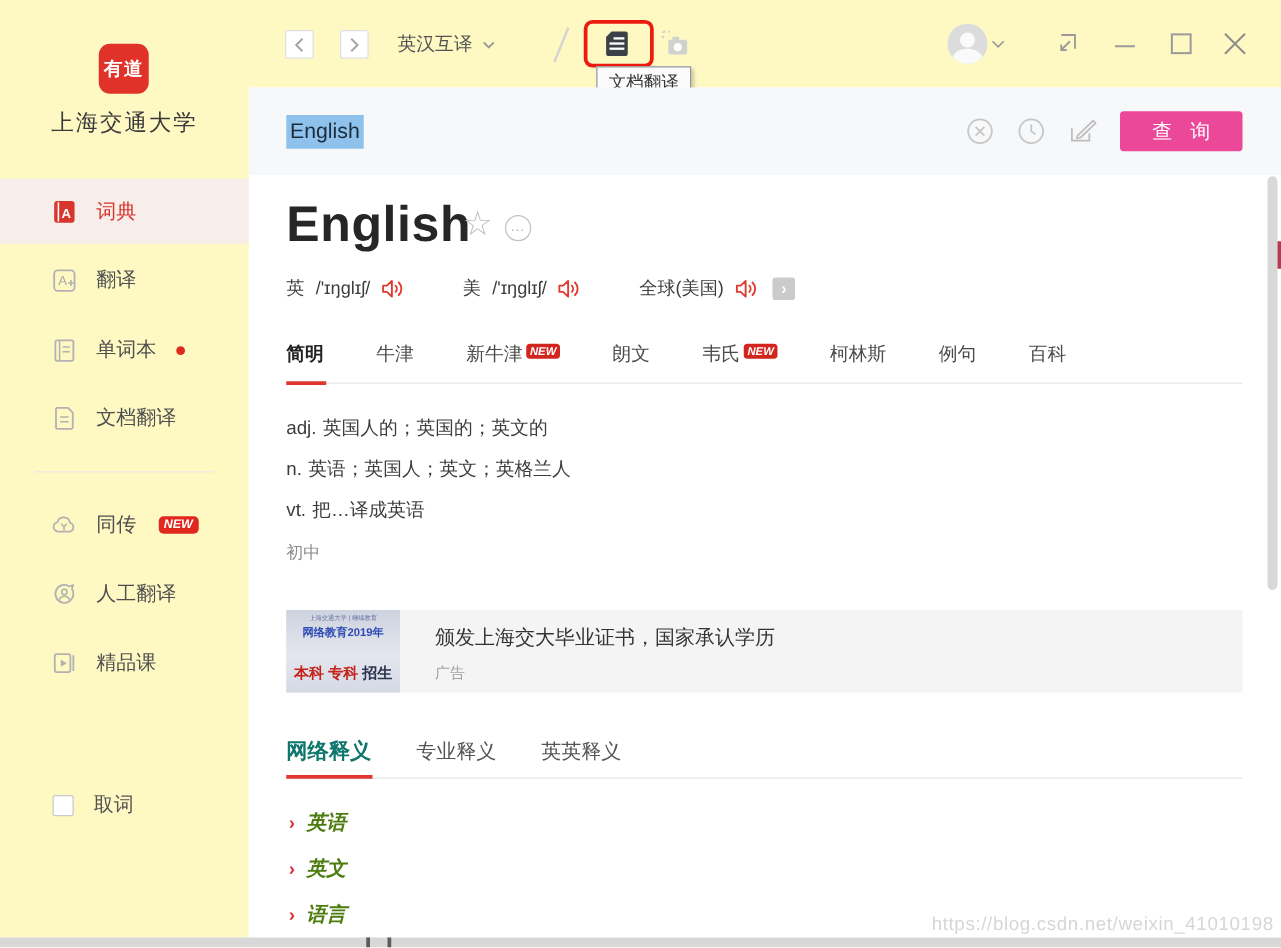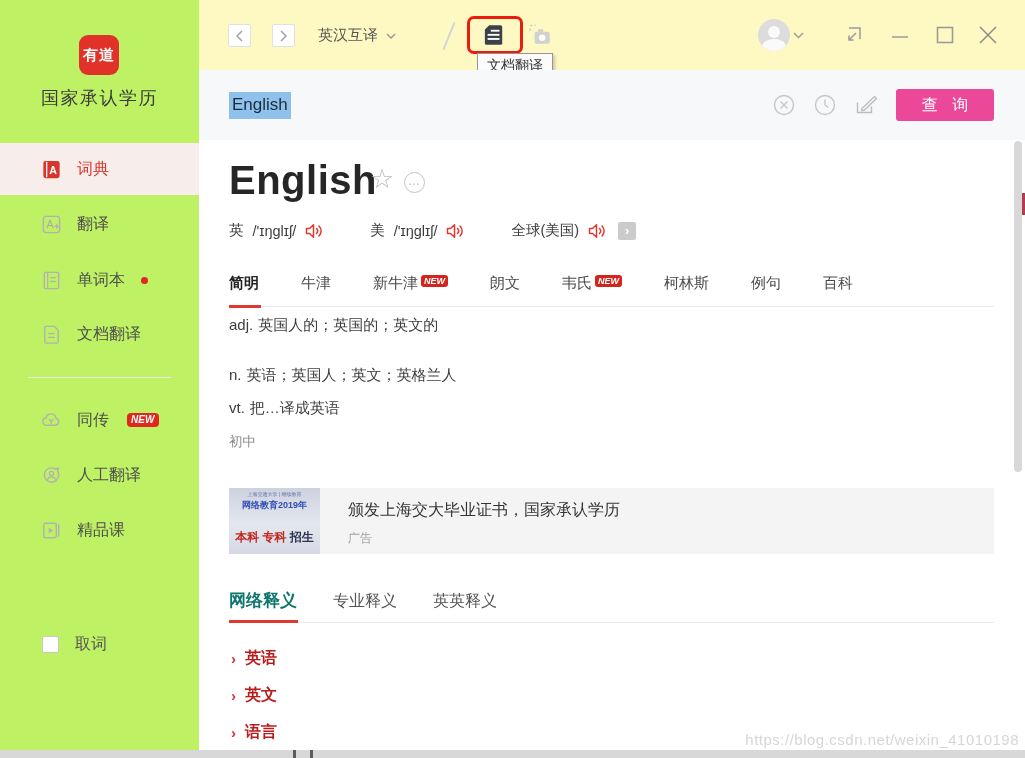--- a/index.html
+++ b/index.html
@@ -5,21 +5,21 @@
   * { box-sizing: border-box; margin: 0; padding: 0; }
   html,body { width:1025px; height:758px; }
   body {
     font-family: "Liberation Sans", "DejaVu Sans", sans-serif;
     background:#ffffff; position:relative; overflow:hidden; color:#3c3c3c;
     cursor:default;
   }
   .abs { position:absolute; }
 
   
-  .sidebar { position:absolute; left:0; top:0; width:199px; height:750px; background:#bef264; }
+  .sidebar { position:absolute; left:0; top:0; width:199px; height:750px; background:#fef9c3; }
   .logo-box { position:absolute; left:79px; top:35px; width:40px; height:40px;
     background:#e03228; border-radius:9px; display:flex; align-items:center; justify-content:center; }
   .logo-box span { color:#fff; font-weight:bold; font-size:15px; letter-spacing:1px; }
   .app-name { position:absolute; left:0; top:86px; width:199px; text-align:center;
     font-size:18px; color:#3a3a3a; letter-spacing:1.5px; }
   .side-item { position:absolute; left:0; width:199px; height:52px; display:flex;
     align-items:center; padding-left:40px; gap:14px; font-size:16px; color:#4f4f4f; }
   .side-item.active { background:#f7eeeb; color:#d8352c; }
   .side-item .ico { width:23px; height:23px; flex:0 0 23px; display:flex; align-items:center; justify-content:center; }
   .side-divider { position:absolute; left:28px; top:377px; width:143px; height:1px; background:#e8e8e8; }
@@ -102,38 +102,38 @@
   .ad-title { position:absolute; left:119px; top:12px; font-size:16px; color:#333; }
   .ad-label { position:absolute; left:119px; top:42px; font-size:12px; color:#a3a3a3; }
 
   
   .web-tabs { position:absolute; left:229px; top:589px; display:flex; gap:36px; align-items:baseline; }
   .web-tab { font-size:16px; color:#555; }
   .web-tab.active { font-size:17px; font-weight:bold; color:#0f766e; }
   .webline { position:absolute; left:229px; top:622px; width:765px; height:1px; background:#e8e8e8; }
   .web-item { position:absolute; left:231px; display:flex; align-items:center; gap:9px; }
   .web-item .wchev { color:#d4333b; font-size:15px; font-weight:bold; line-height:1; }
-  .web-item .wlabel { font-size:16px; font-weight:bold; color:#b91c1c; }
+  .web-item .wlabel { font-size:16px; font-weight:bold; color:#4d7c0f;font-style:italic; }
 
   .watermark { position:absolute; right:6px; top:731px; font-size:15px; color:#d6d6d6; letter-spacing:.5px; }
 
   
   .scroll-thumb { position:absolute; left:1014px; top:141px; width:8px; height:331px; background:#d8d8d8; border-radius:4px; }
   .scroll-marker { position:absolute; left:1022px; top:193px; width:3px; height:22px; background:#b23b52; }
   .bottom-strip { position:absolute; left:0; top:750px; width:1025px; height:8px; background:#d8d8d8; }
   .strip-tick { position:absolute; top:750px; width:3px; height:8px; background:#5c5c5c; }
 </style>
 </head>
 <body>
 
 <div class="sidebar">
   <div class="logo-box">
     <span>有道</span>
   </div>
-  <div class="app-name">国家承认学历</div>
+  <div class="app-name">上海交通大学</div>
 
   <div class="side-item active" style="top:143px;">
     <span class="ico">
       <svg width="23" height="23" viewBox="0 0 24 24">
           <rect x="3.5" y="3" width="17" height="18" rx="2.5" fill="#d8352c"></rect>
           <line x1="7" y1="4" x2="7" y2="20" stroke="#fff" stroke-width="1.3"></line>
           <text x="13.5" y="17" text-anchor="middle" font-size="11" font-weight="bold" fill="#fff" font-family="inherit">A</text>
         </svg>
     </span>
     <span>词典</span>
@@ -365,21 +365,21 @@
   <span class="dict-tab">
       <span>例句</span>
     </span>
   <span class="dict-tab">
       <span>百科</span>
     </span>
 </div>
 <div class="tabline"></div>
 <div class="tabline-red" style="left:229px; top:305px; width:32px;"></div>
 
-<div class="def-row" style="top:316px;">
+<div class="def-row" style="top:333px;">
   <span class="pos">adj.</span><span>英国人的；英国的；英文的</span>
 </div>
 <div class="def-row" style="top:366px;">
   <span class="pos">n.</span><span>英语；英国人；英文；英格兰人</span>
 </div>
 <div class="def-row" style="top:399px;">
   <span class="pos">vt.</span><span>把…译成英语</span>
 </div>
 <div class="level-tag">初中</div>
 

